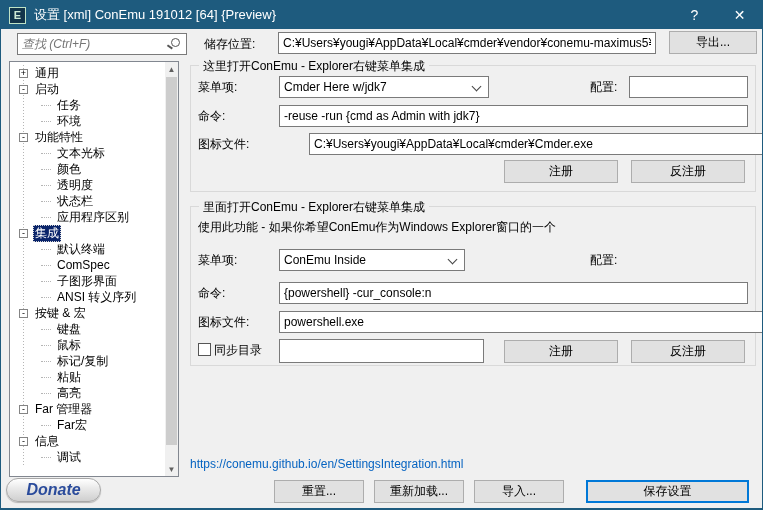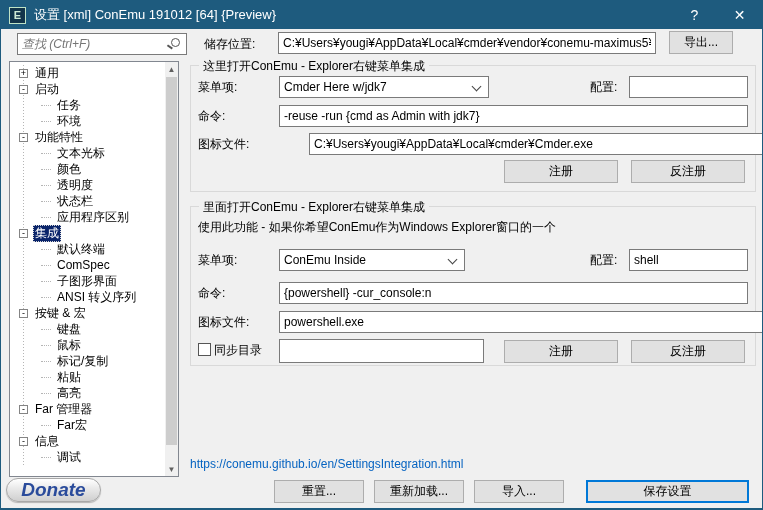--- a/index.html
+++ b/index.html
@@ -63,21 +63,21 @@
   .vscroll{position:absolute;right:0;top:0;width:13px;height:100%;background:#f0f0f0;}
   .varrow{position:absolute;left:0;width:13px;height:14px;color:#606060;font-size:8px;
           display:flex;align-items:center;justify-content:center;}
   .vthumb{position:absolute;left:1px;top:15px;width:11px;height:368px;background:#cdcdcd;}
   
   .cb{position:absolute;width:13px;height:13px;background:#fff;border:1px solid #555;}
   
   .donate{position:absolute;left:5px;top:477px;width:95px;height:24px;border-radius:12px;
           background:linear-gradient(#ffffff,#e8e8e8 45%,#cfcfcf);border:1px solid #a8a8a8;
           box-shadow:0 1px 1px rgba(0,0,0,.25);color:#2a4b9b;font-weight:bold;font-style:italic;
-          font-size:19px;text-align:center;line-height:22px;cursor:pointer;}
+          font-size:16px;text-align:center;line-height:22px;cursor:pointer;}
   
   .link{position:absolute;left:189px;top:456px;font-size:12px;color:var(--link);cursor:pointer;white-space:nowrap;}
 </style>
 </head>
 <body>
 
 <div class="window">
 
   <div class="titlebar">
     <div class="appicon">E</div>
@@ -88,21 +88,21 @@
     </div>
   </div>
 
   <div class="search">
     <input placeholder="查找 (Ctrl+F)" style="">
     <span class="mag"></span>
   </div>
 
   <div class="label" style="left:203px;top:32px;">储存位置:</div>
   <input class="field" style="left: 277px; top: 31px; width: 378px;" value="C:¥Users¥yougi¥AppData¥Local¥cmder¥vendor¥conemu-maximus5¥ConEmu.">
-  <div class="btn" style="left:668px;top:30px;width:64px;">导出...</div>
+  <div class="btn" style="left:668px;top:30px;width:88px;">导出...</div>
 
   <div class="tree">
     <div class="tree-items">
         <div class="trow lvl0">
           <span class="expand">+</span>
           <span class="tlabel">通用</span>
         </div>
         <div class="trow lvl0">
           <span class="expand">-</span>
           <span class="tlabel">启动</span>
@@ -229,21 +229,20 @@
   <div class="groupbox" style="left:189px;top:205px;width:566px;height:160px;">
     <div class="grouptitle">里面打开ConEmu - Explorer右键菜单集成</div>
   </div>
   <div class="desc" style="left:197px;top:218px;">使用此功能 - 如果你希望ConEmu作为Windows Explorer窗口的一个</div>
   <div class="label" style="left:197px;top:248px;">菜单项:</div>
   <div class="combo" style="left:278px;top:248px;width:186px;">
     <span>ConEmu Inside</span>
     <span class="chev"></span>
   </div>
   <div class="label" style="left:589px;top:248px;">配置:</div>
-  <input class="field" style="left: 628px; top: 248px; width: 119px;" value="shell">
   <div class="label" style="left:197px;top:281px;">命令:</div>
   <input class="field" style="left: 278px; top: 281px; width: 469px;" value="{powershell} -cur_console:n">
   <div class="label" style="left:197px;top:310px;">图标文件:</div>
   <input class="field" style="left: 278px; top: 310px; width: 510px;" value="powershell.exe">
   <div class="cb" style="left:197px;top:342px;"></div>
   <div class="label" style="left:213px;top:338px;">同步目录</div>
   <input class="field" style="left: 278px; top: 338px; width: 205px; height: 24px;" value="">
   <div class="btn" style="left:503px;top:339px;width:114px;">注册</div>
   <div class="btn" style="left:630px;top:339px;width:114px;">反注册</div>
 

